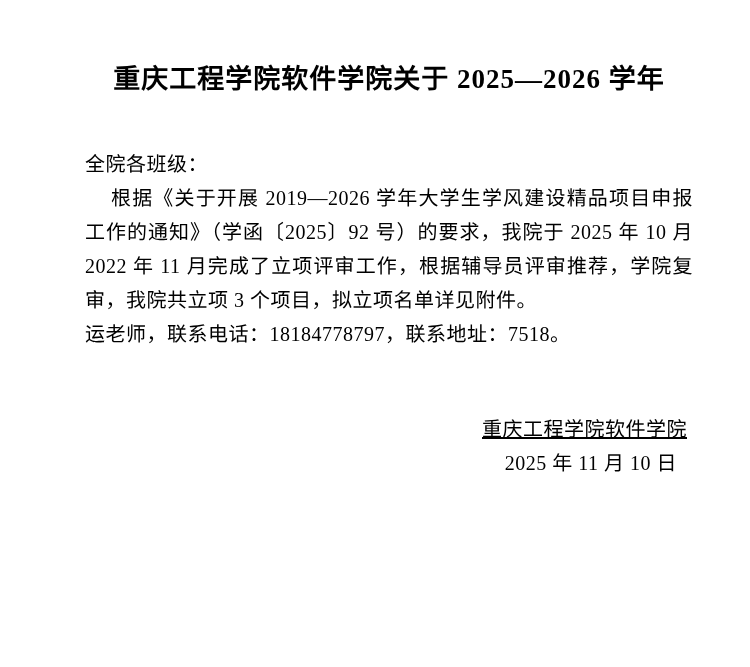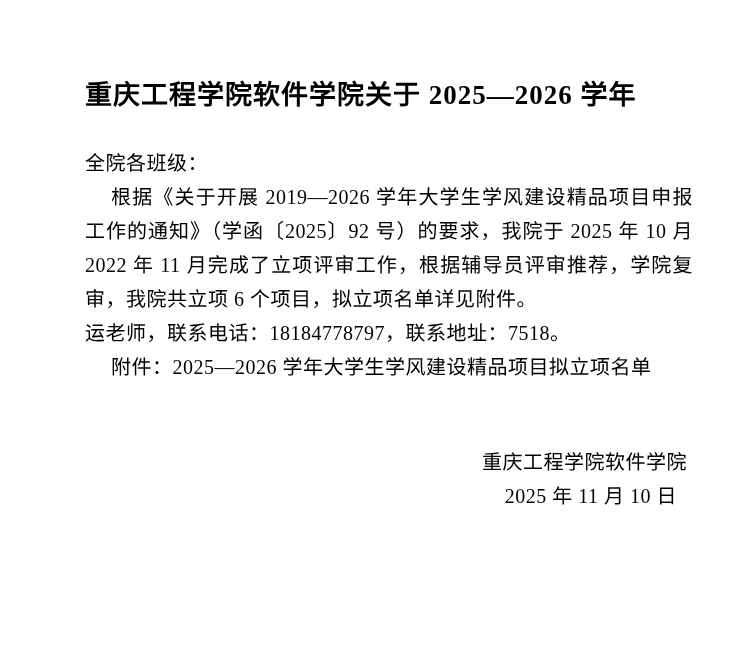--- a/index.html
+++ b/index.html
@@ -15,32 +15,33 @@
     color: #000000;
     font-family: "Liberation Serif", "DejaVu Serif", serif;
     overflow: hidden;
   }
   .content {
     margin-left: 85px;
     width: 608px;
   }
   .doc-title {
     margin: 0;
-    padding-top: 77px;
+    padding-top: 61px;
+    text-align: center;
     font-size: 27px;
     font-weight: bold;
     line-height: 36px;
     letter-spacing: 1px;
   }
   .doc-title .title-line {
     display: block;
     white-space: nowrap;
   }
   .doc-body {
-    margin-top: 33px;
+    margin-top: 50px;
     font-size: 20px;
     line-height: 34px;
     letter-spacing: 0.5px;
   }
   .line {
     white-space: nowrap;
   }
   .line.indent {
     text-indent: 26px;
   }
@@ -51,43 +52,43 @@
   }
   .signature {
     margin-top: 61px;
     font-size: 20px;
     line-height: 34px;
     letter-spacing: 0.5px;
     text-align: right;
   }
   .sig-org {
     padding-right: 6px;
+    text-decoration: underline;
   }
   .sig-date {
     padding-right: 16px;
   }
 </style>
 </head>
 <body>
 
 <div class="page">
   <div class="content">
 
     <h1 class="doc-title">
       <span class="title-line">重庆工程学院软件学院关于 2025—2026 学年</span>
     </h1>
 
     <div class="doc-body">
       <div class="line">全院各班级：</div>
       <div class="line indent justify">根据《关于开展 2019—2026 学年大学生学风建设精品项目申报</div>
       <div class="line justify">工作的通知》（学函〔2025〕92 号）的要求，我院于 2025 年 10 月</div>
       <div class="line justify">2022 年 11 月完成了立项评审工作，根据辅导员评审推荐，学院复</div>
-      <div class="line">审，我院共立项 6 个项目，拟立项名单详见附件。</div>
+      <div class="line">审，我院共立项 3 个项目，拟立项名单详见附件。</div>
       <div class="line">运老师，联系电话：18184778797，联系地址：7518。</div>
-      <div class="line indent">附件：2025—2026 学年大学生学风建设精品项目拟立项名单</div>
     </div>
 
     <div class="signature">
       <div class="sig-org">重庆工程学院软件学院</div>
       <div class="sig-date">2025 年 11 月 10 日</div>
     </div>
 
   </div>
 </div>
 

